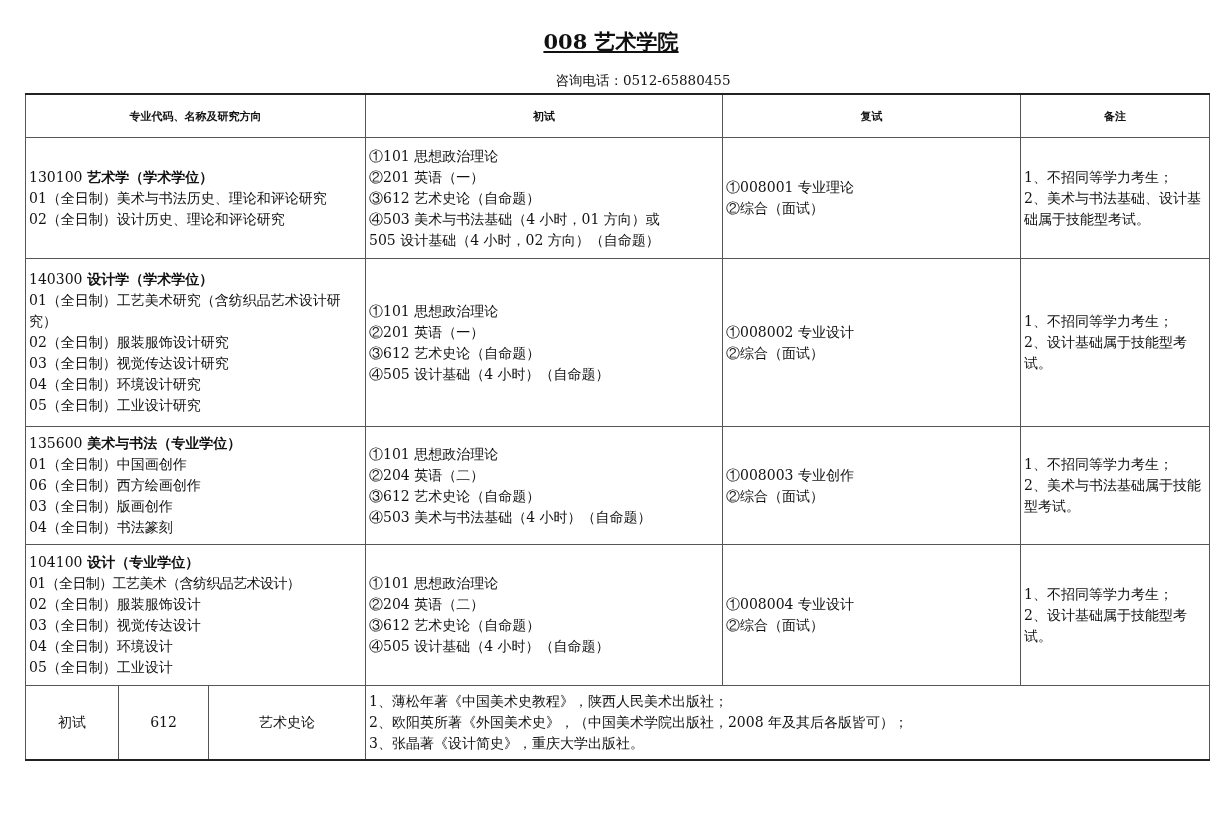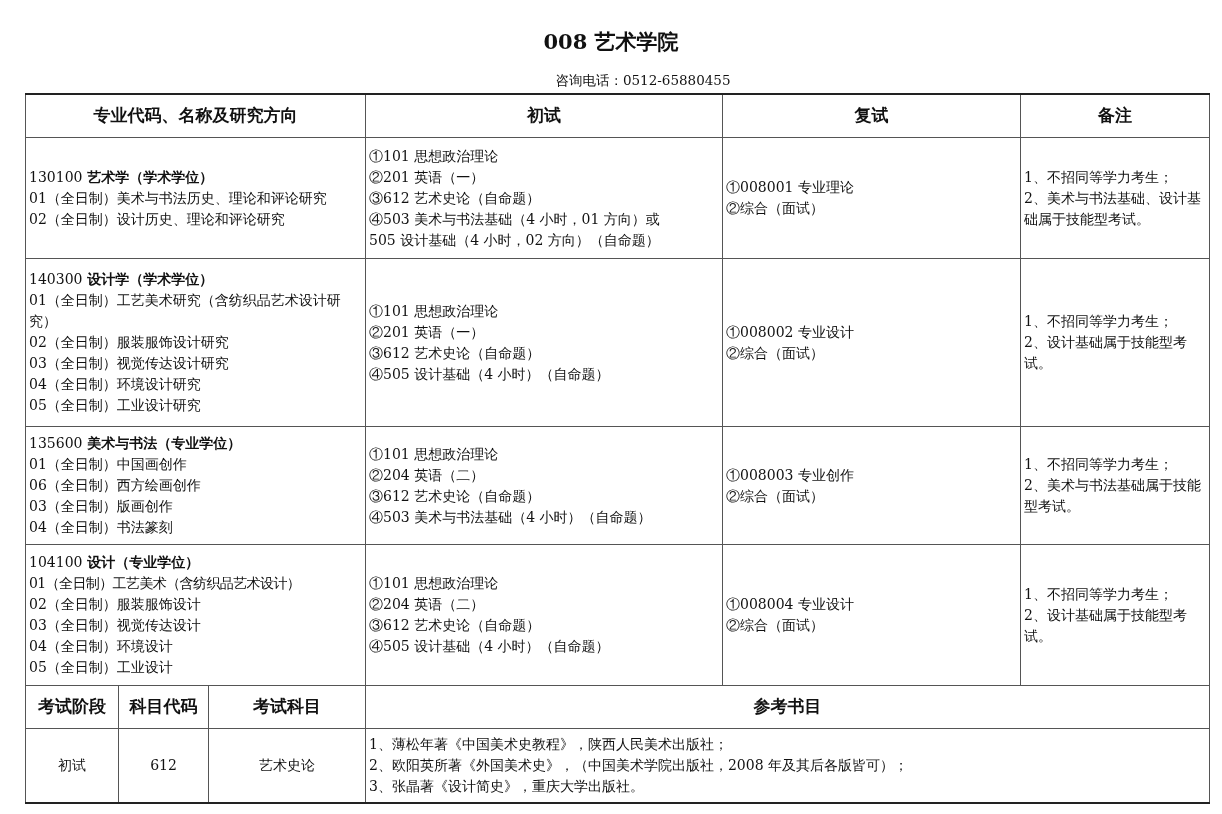--- a/index.html
+++ b/index.html
@@ -5,37 +5,38 @@
     html, body { margin: 0; padding: 0; background: #ffffff; }
     body {
       width: 1222px; height: 814px; position: relative; overflow: hidden;
       font-family: "DejaVu Serif", "Liberation Serif", serif;
       color: #111;
     }
     .title {
       position: absolute; left: 0; top: 28px; width: 1222px;
       text-align: center; font-size: 21px; font-weight: bold;
       font-family: "DejaVu Serif", serif;
+      text-decoration: underline;
     }
     .phone {
       position: absolute; left: 0; top: 72px; width: 1222px;
       text-align: center; font-size: 13.5px; margin-left: 32px;
     }
     table.main {
       position: absolute; left: 25px; top: 93px;
       width: 1184px; border-collapse: collapse; table-layout: fixed;
       font-size: 14px; line-height: 21px;
     }
     table.main td, table.main th {
       border: 1px solid #555; vertical-align: middle; padding: 0 3px;
     }
     table.main { border-top: 2px solid #222; border-bottom: 2px solid #222; }
     th.hdr {
-      height: 42px; font-weight: bold; font-size: 17px;
-      font-family: Liberation Mono, monospace; text-align: center;
+      height: 42px; font-weight: bold; font-size: 11px;
+      font-family: Liberation Serif, serif; text-align: center;
     }
     td.major { padding-left: 2px; }
     .major-title { font-weight: bold; font-family: "DejaVu Sans", sans-serif; }
     .major-title .code { font-weight: normal; font-family: "DejaVu Serif", serif; }
     .line { display: block; white-space: nowrap; }
     .wrap { display: block; white-space: normal; }
     td.center { text-align: center; }
   </style>
 </head>
 <body>
@@ -150,26 +151,20 @@
     <td>
       <span class="line">①008004  专业设计</span>
       <span class="line">②综合（面试）</span>
     </td>
     <td>
       <span class="wrap">1、不招同等学力考生；</span>
       <span class="wrap">2、设计基础属于技能型考试。</span>
     </td>
   </tr>
 
-  <tr>
-    <th class="hdr">考试阶段</th>
-    <th class="hdr">科目代码</th>
-    <th class="hdr">考试科目</th>
-    <th class="hdr" colspan="3">参考书目</th>
-  </tr>
 
   <tr style="height:74px">
     <td class="center">初试</td>
     <td class="center">612</td>
     <td class="center">艺术史论</td>
     <td colspan="3">
       <span class="line">1、薄松年著《中国美术史教程》，陕西人民美术出版社；</span>
       <span class="line">2、欧阳英所著《外国美术史》，（中国美术学院出版社，2008 年及其后各版皆可）；</span>
       <span class="line">3、张晶著《设计简史》，重庆大学出版社。</span>
     </td>

